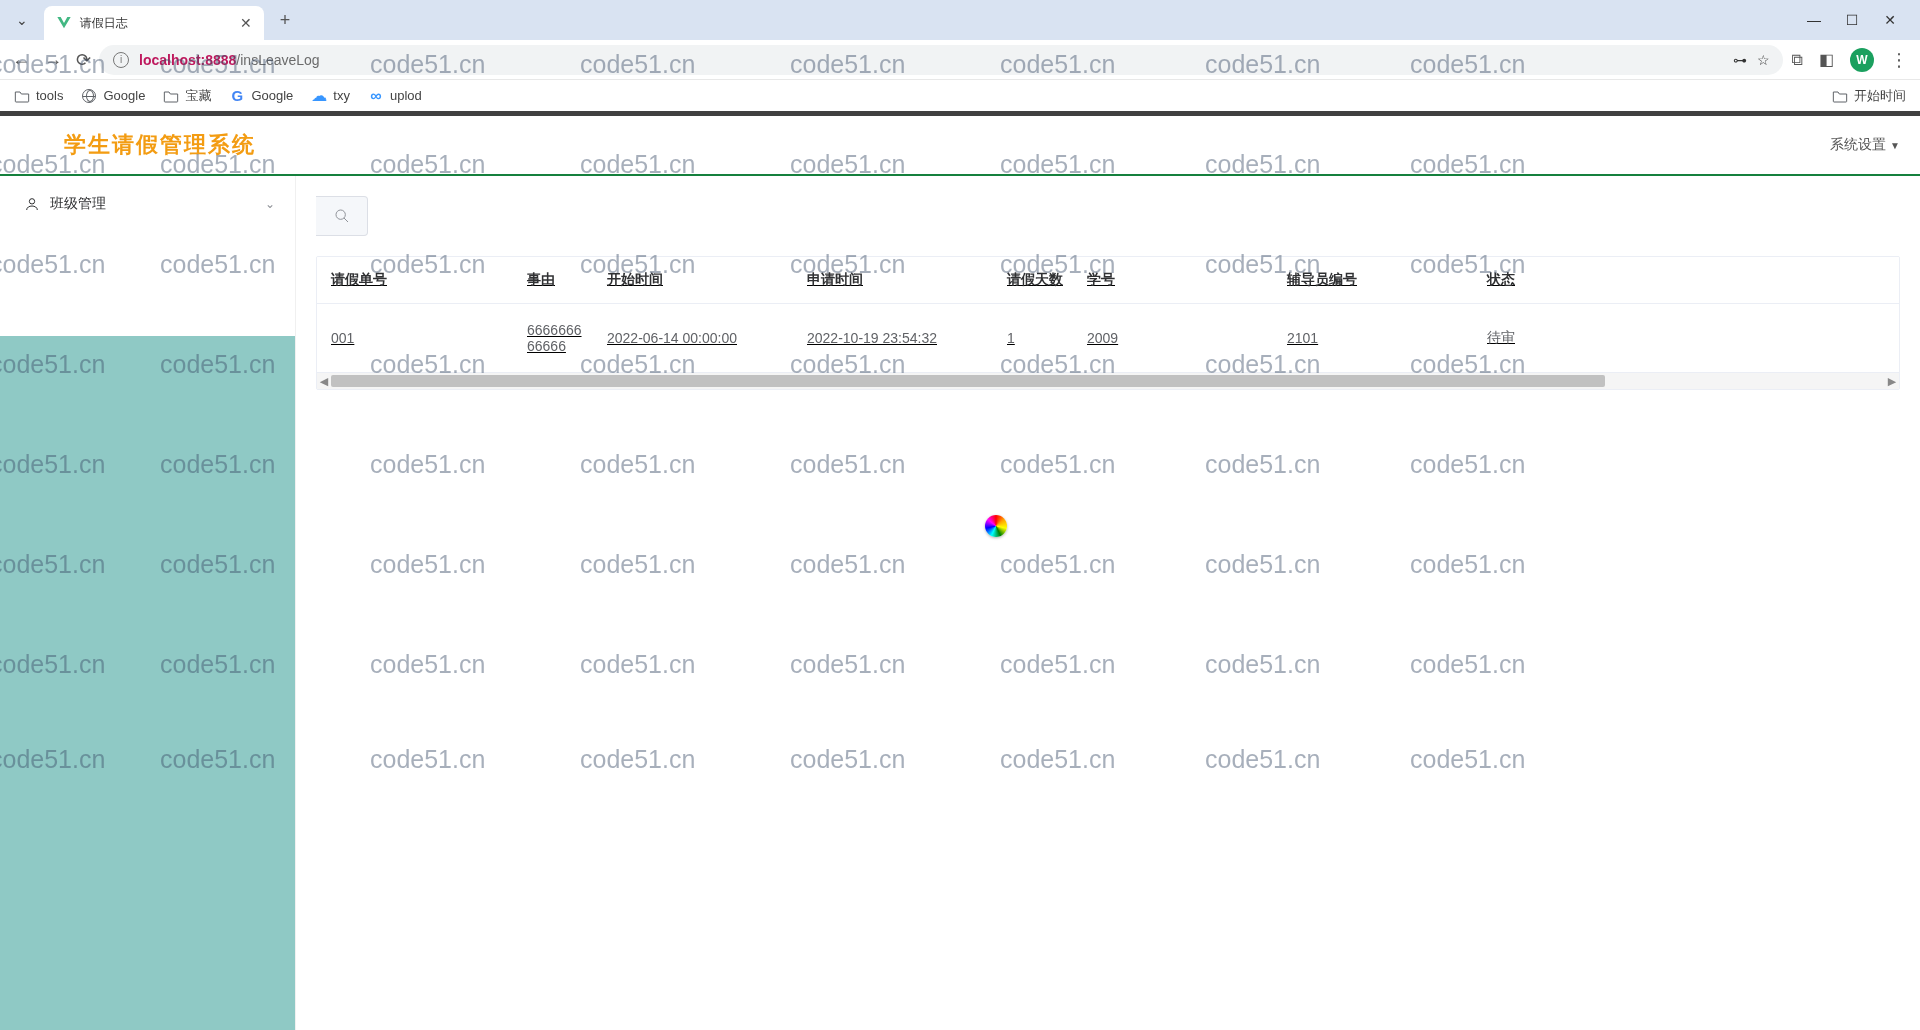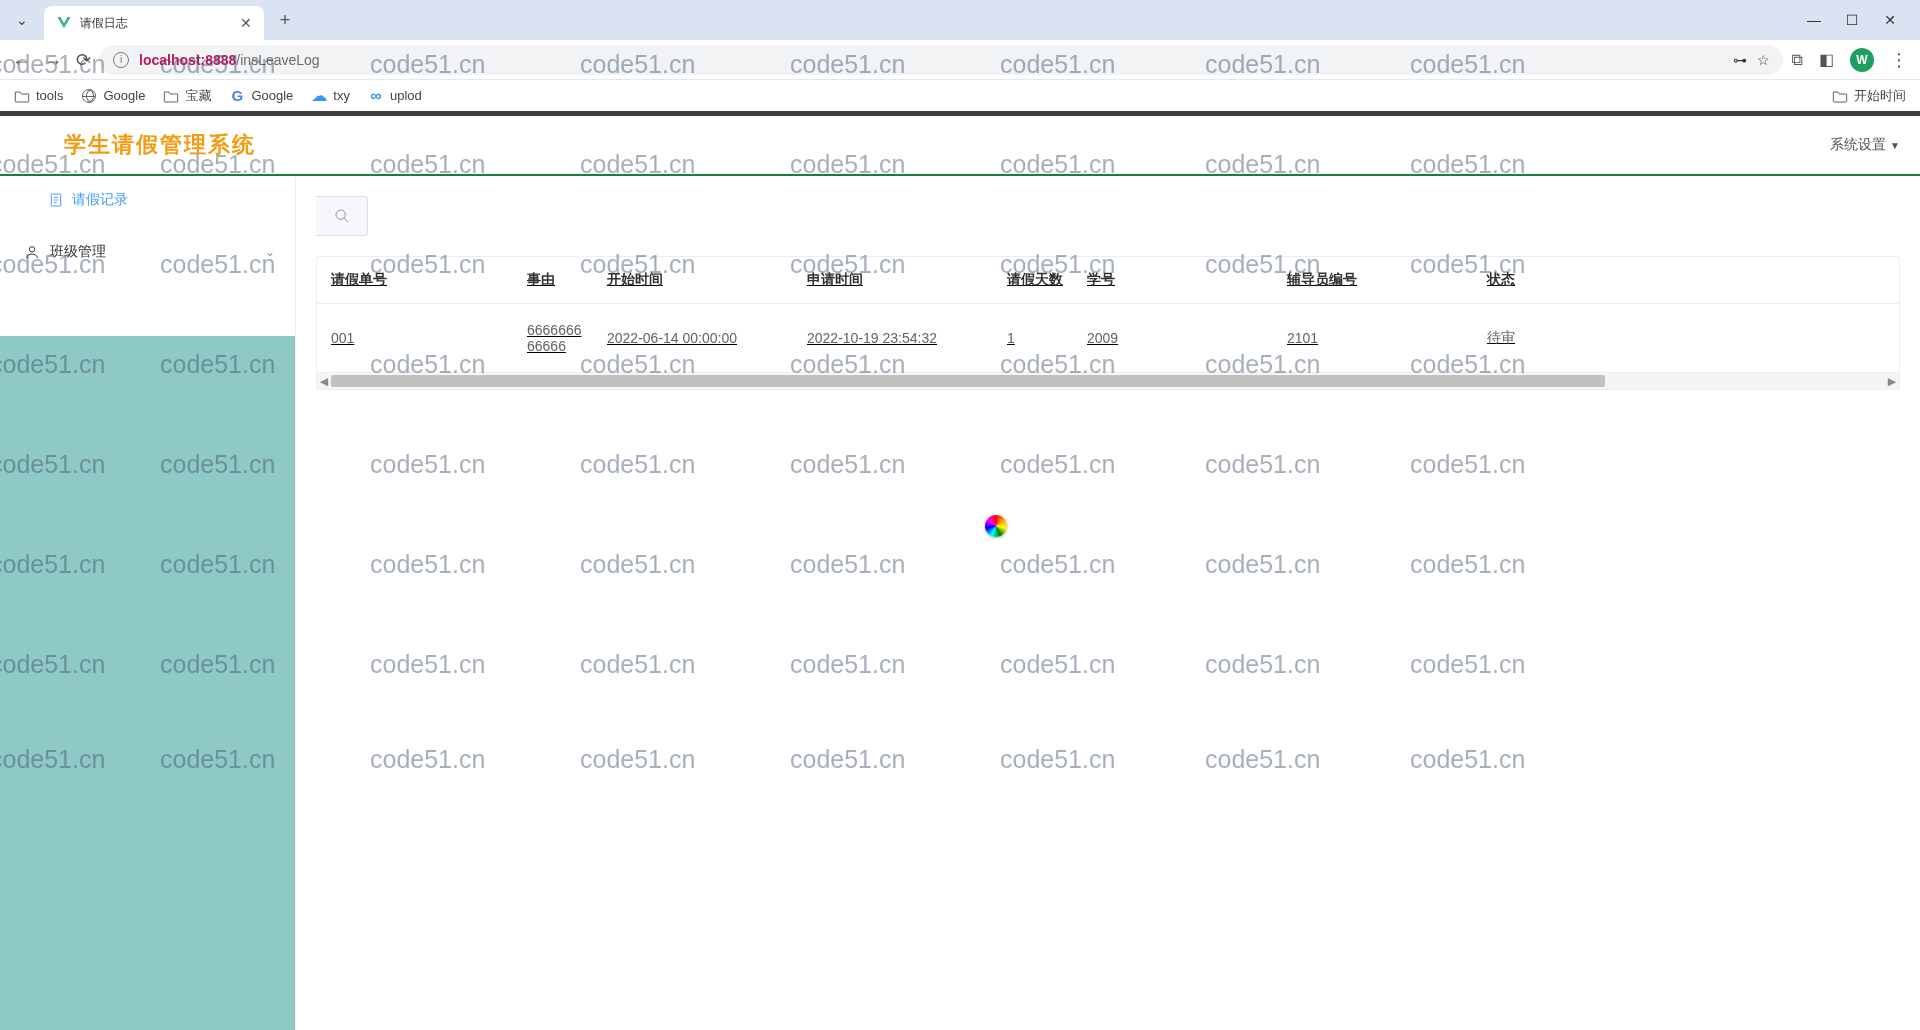--- a/index.html
+++ b/index.html
@@ -184,31 +184,20 @@
   <div class="sys-settings">
     <span>系统设置</span>
     <span class="tri">▼</span>
   </div>
 </div>
 
 <div class="app-body">
   <div class="sidebar-teal"></div>
   <div class="sidebar" style="position:relative; z-index:1; background:transparent;">
     <div style="background:#fff;">
-      <div class="submenu-item active">
-        <span class="menu-icon">
-            <svg viewBox="0 0 24 24">
-              <rect x="5" y="3" width="14" height="18" rx="1"></rect>
-              <line x1="9" y1="8" x2="15" y2="8"></line>
-              <line x1="9" y1="12" x2="15" y2="12"></line>
-              <line x1="9" y1="16" x2="13" y2="16"></line>
-            </svg>
-          </span>
-        <span>请假记录</span>
-      </div>
       <div class="menu-item">
         <span class="left">
           <span class="menu-icon">
               <svg viewBox="0 0 24 24">
                 <circle cx="12" cy="8" r="4"></circle>
                 <path d="M4 21c0-4 4-6 8-6s8 2 8 6"></path>
               </svg>
             </span>
           <span>班级管理</span>
         </span>

